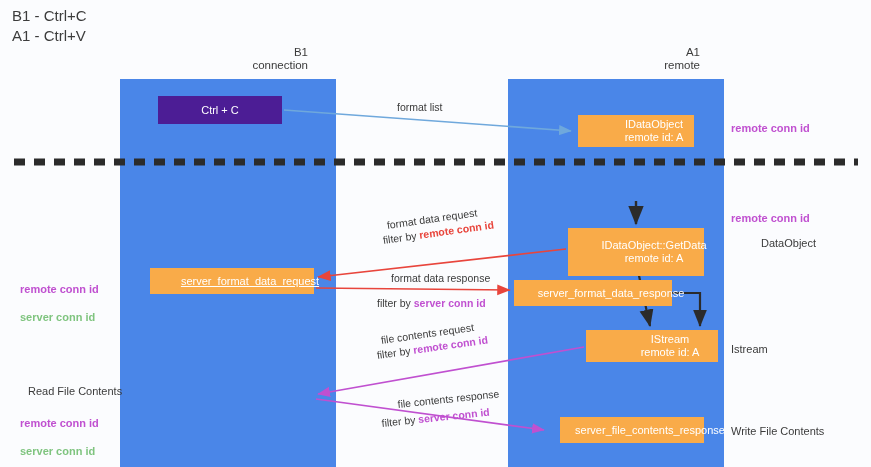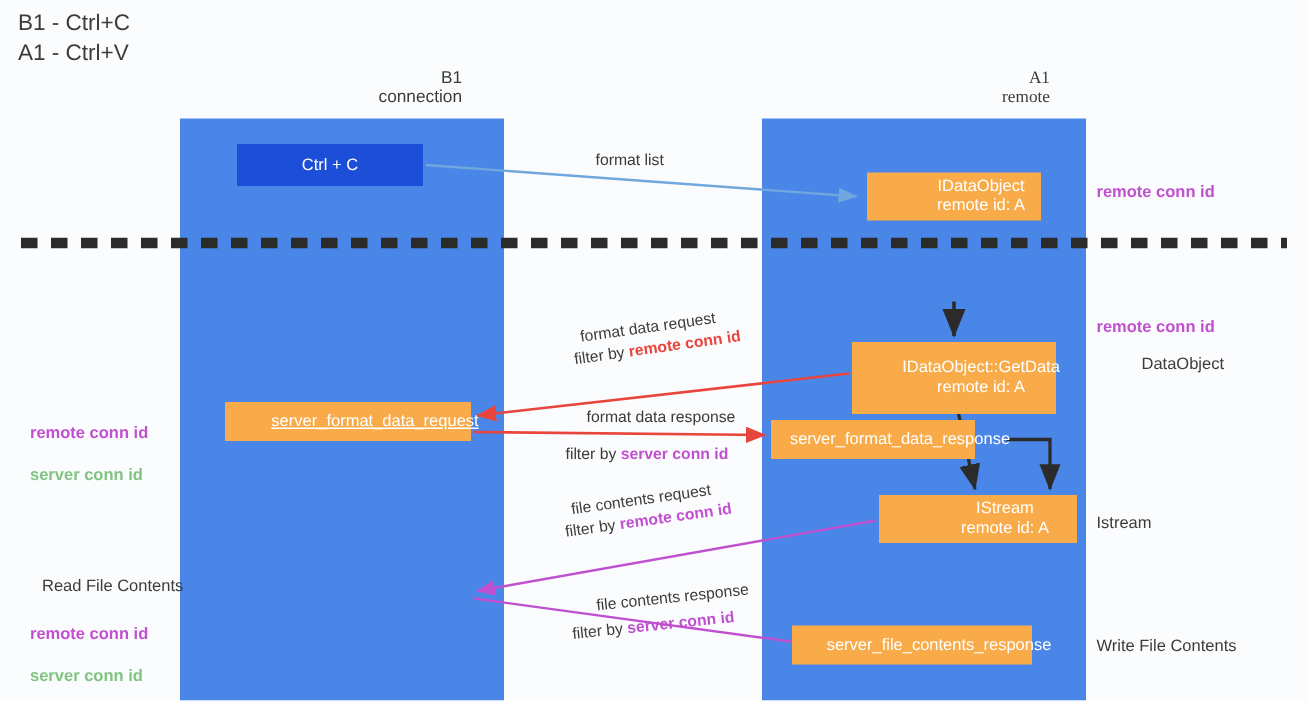--- a/index.html
+++ b/index.html
@@ -21,50 +21,50 @@
 
   .lane-header{
     position:absolute;
     text-align:right;
     font-size:11.5px;
     color:#3b3b3b;
     line-height:13px;
     white-space:pre-line;
   }
   #hdr-b1{left:148px;top:46px;width:160px;}
-  #hdr-a1{left:540px;top:46px;width:160px;font-family:Liberation Serif, serif;}
+  #hdr-a1{left:540px;top:46px;width:160px;}
 
   #title{
     position:absolute;left:0;top:6px;width:871px;
     text-align:left;font-size:15px;color:#3c3c3c;
     line-height:20px;white-space:pre-line;padding-left:12px;
   }
 
   .node{
     position:absolute;
     display:flex;align-items:center;justify-content:center;
     text-align:center;
     color:#ffffff;
     font-size:11px;
     line-height:13px;
     white-space:pre-line;
     box-sizing:border-box;
   }
-  .node.green{background:#1d4ed8;}
+  .node.green{background:#4c1d95;}
   .node.orange{background:#f9ab49;padding-left:36px;}
 
   #n-ctrlc{left:158px;top:96px;width:124px;height:28px;}
   #n-idataobject{left:578px;top:115px;width:116px;height:32px;}
   #n-ctrlv{left:578px;top:172px;width:116px;height:28px;}
   #n-getdata{left:568px;top:228px;width:136px;height:48px;}
   #n-sfdreq{left:150px;top:268px;width:164px;height:26px;text-decoration:underline;}
-  #n-sfdresp{left:514px;top:280px;width:136px;height:26px;}
+  #n-sfdresp{left:514px;top:280px;width:158px;height:26px;}
   #n-istream{left:586px;top:330px;width:132px;height:32px;}
   #n-sfcreq{left:150px;top:384px;width:164px;height:26px;}
-  #n-sfcresp{left:528px;top:417px;width:160px;height:26px;}
+  #n-sfcresp{left:560px;top:417px;width:144px;height:26px;}
 
   .side-note{
     position:absolute;
     font-size:11px;
     line-height:14px;
     color:#3b3b3b;
     white-space:pre-line;
   }
   .c-remote{color:#c050d0;font-weight:bold;}
   .c-server{color:#7fc47f;font-weight:bold;}

